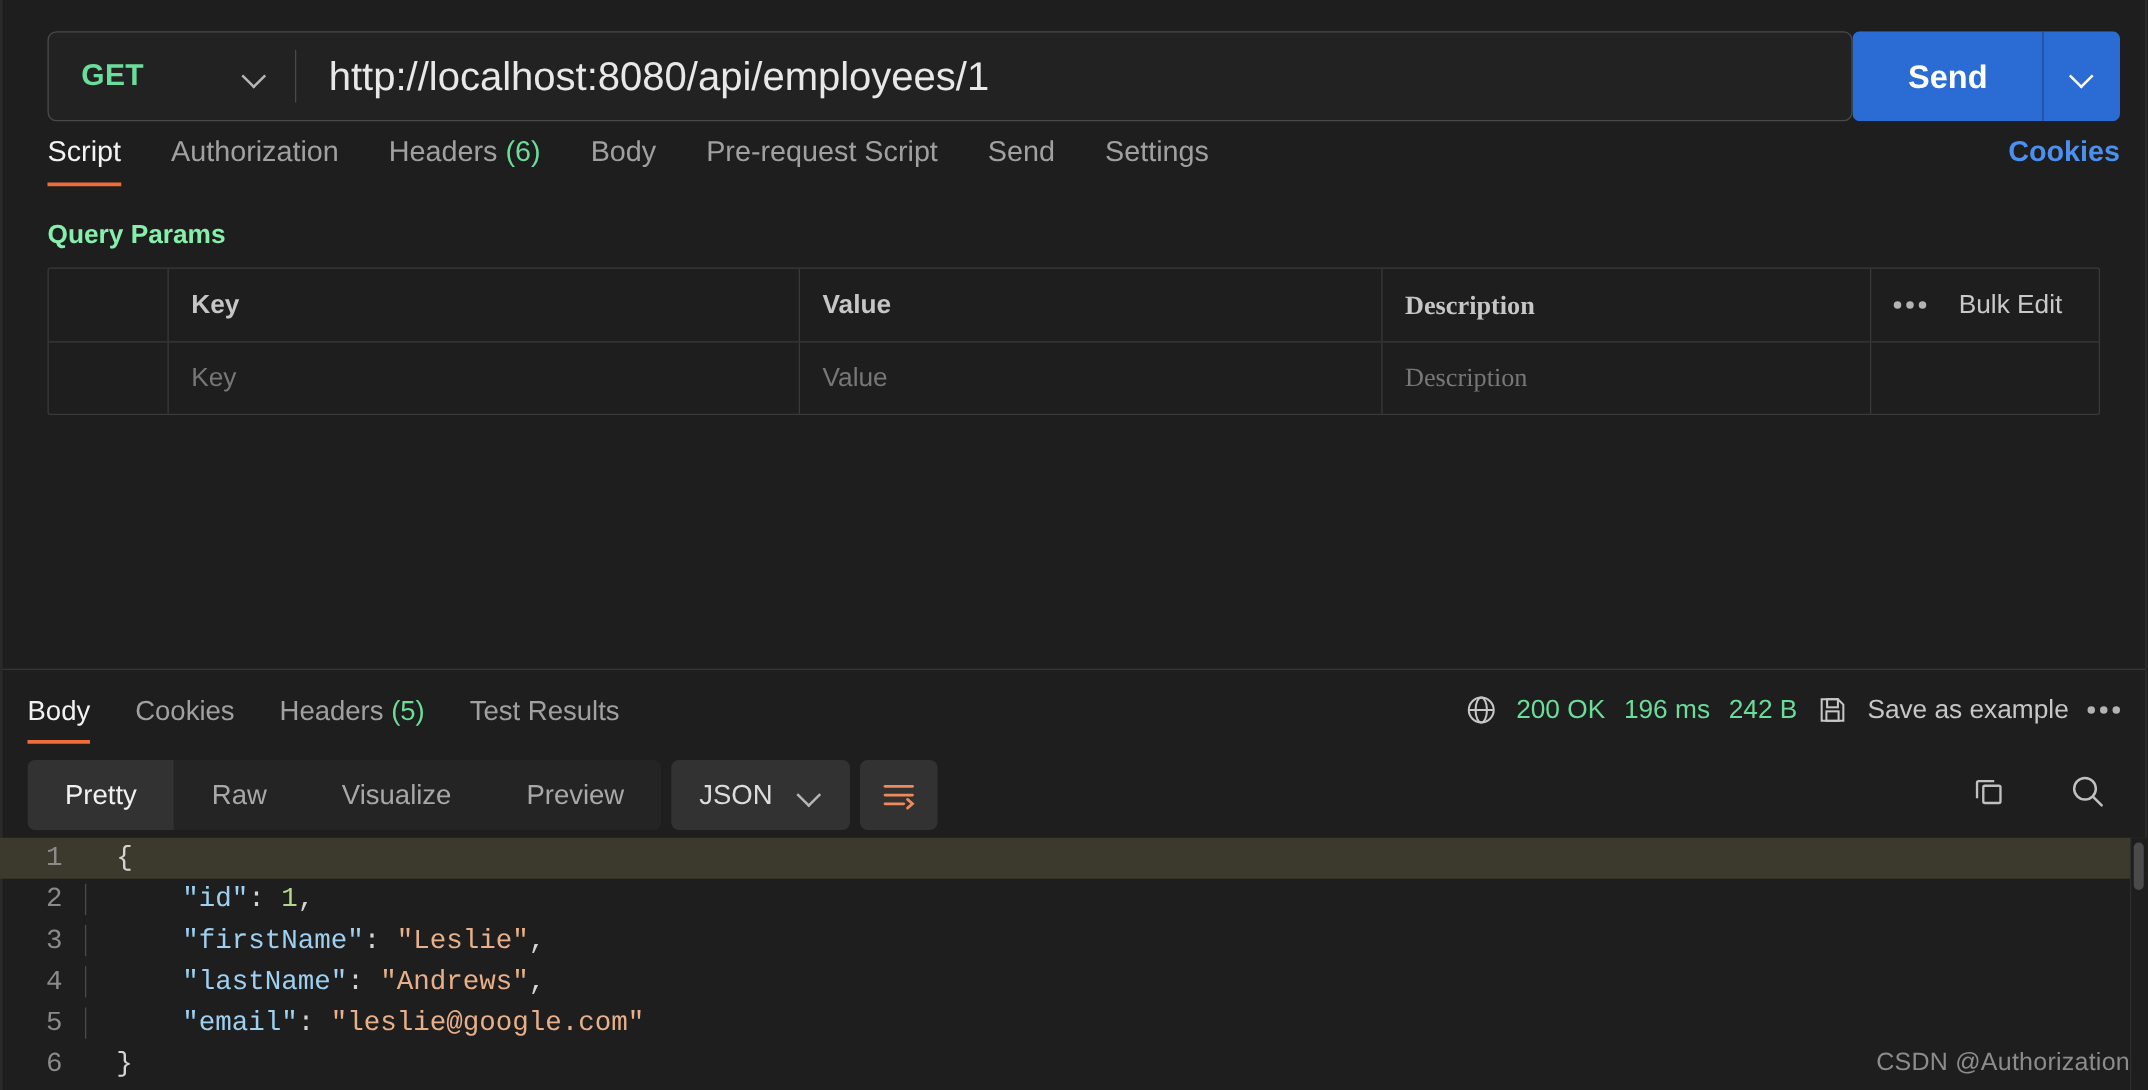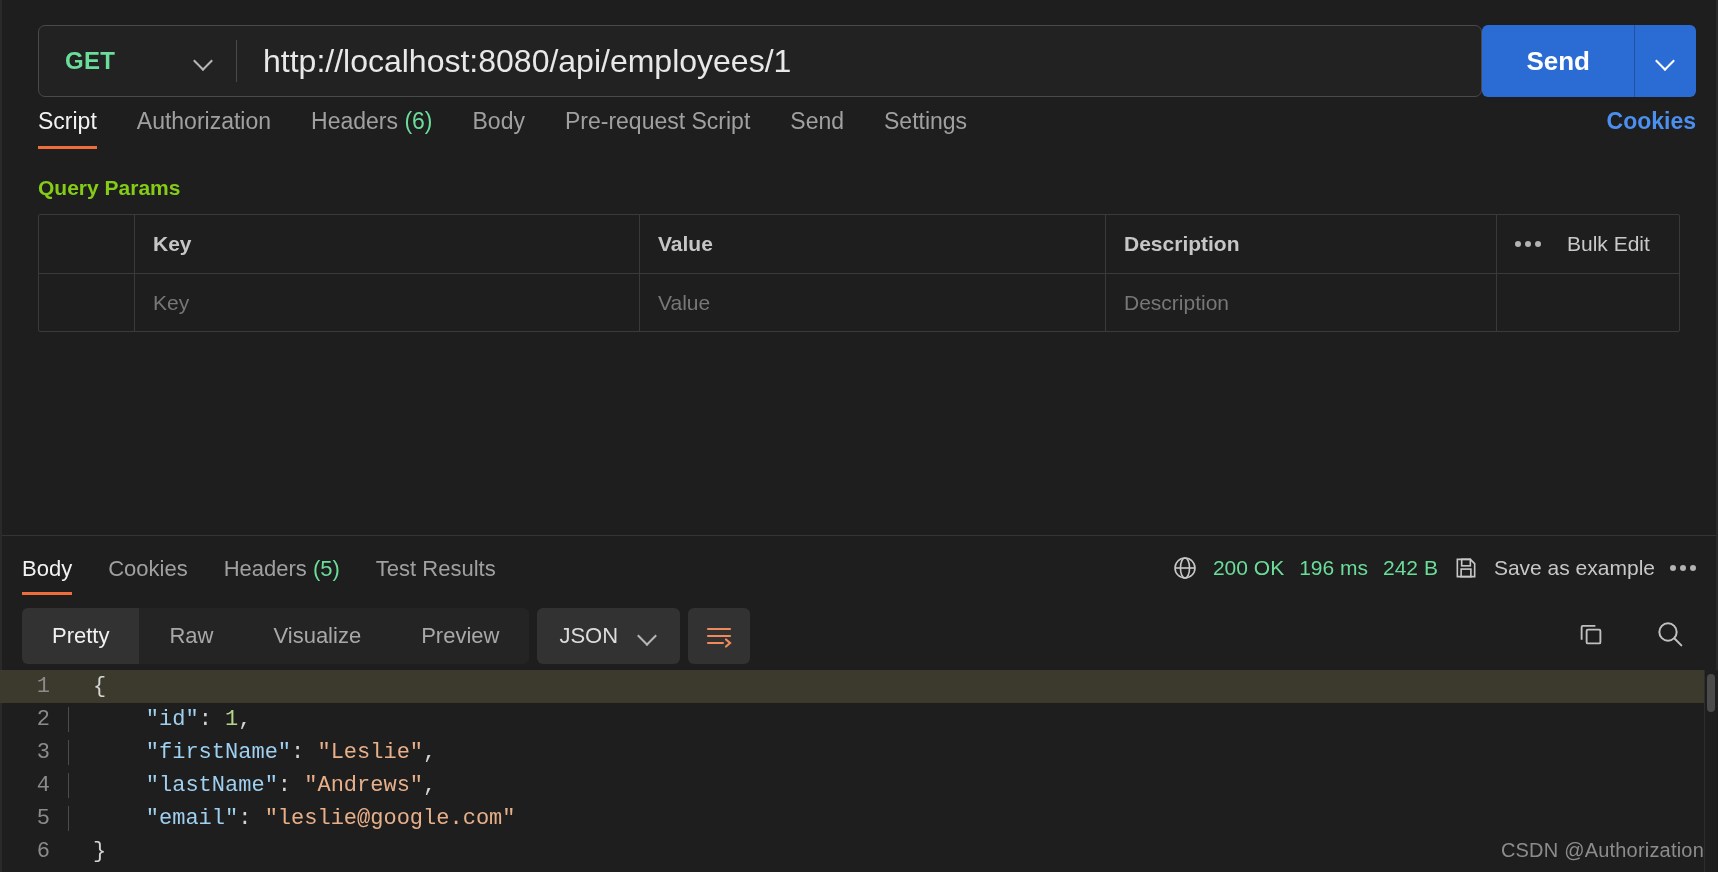--- a/index.html
+++ b/index.html
@@ -139,21 +139,21 @@
     color: #4b8ff0;
     font-size: 23px;
     font-weight: 600;
     cursor: pointer;
     padding-top: 4px;
   }
 
   
   .qp-title {
     padding: 16px 38px 10px 38px;
-    color: #84cc16;
+    color: #86efac;
     font-size: 21px;
     font-weight: 700;
   }
   .params-table {
     margin: 4px 38px 0 38px;
     border: 1px solid #3a3a3a;
     border-radius: 2px;
   }
   .ptrow {
     display: flex;
@@ -164,21 +164,21 @@
   .ptcell {
     display: flex;
     align-items: center;
     padding: 0 18px;
     border-right: 1px solid #3a3a3a;
     font-size: 21px;
   }
   .ptcell.check { width: 96px; padding: 0; }
   .ptcell.key { width: 505px; }
   .ptcell.val { width: 466px; }
-  .ptcell.desc { flex: 1; min-width: 0; }
+  .ptcell.desc { flex: 1; min-width: 0; font-family: Liberation Serif, serif; }
   .ptcell.tools {
     width: 182px;
     border-right: none;
     gap: 26px;
     justify-content: flex-start;
   }
   .hdr-text { color: #c6c6c6; font-weight: 700; }
   .ph-text { color: #777; }
   .dots {
     display: inline-flex;

